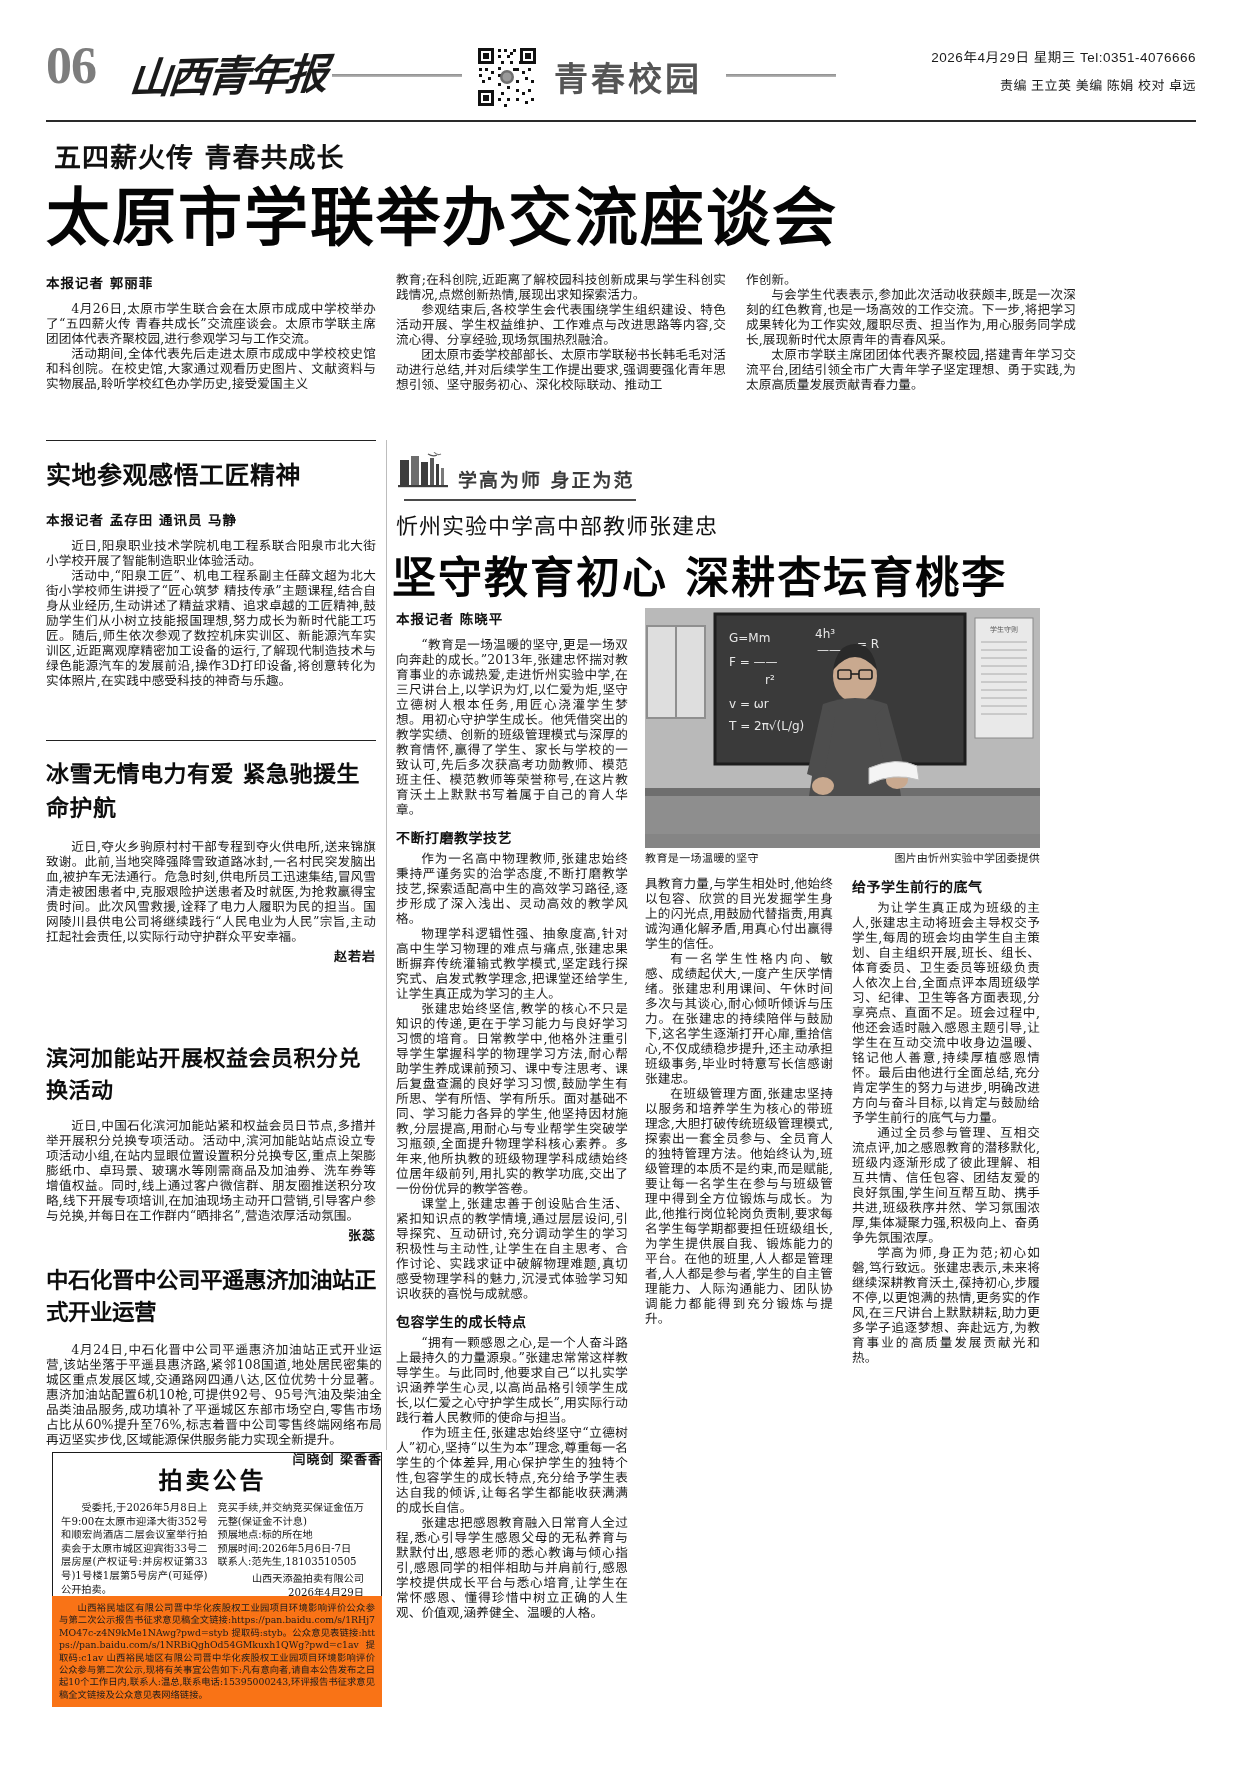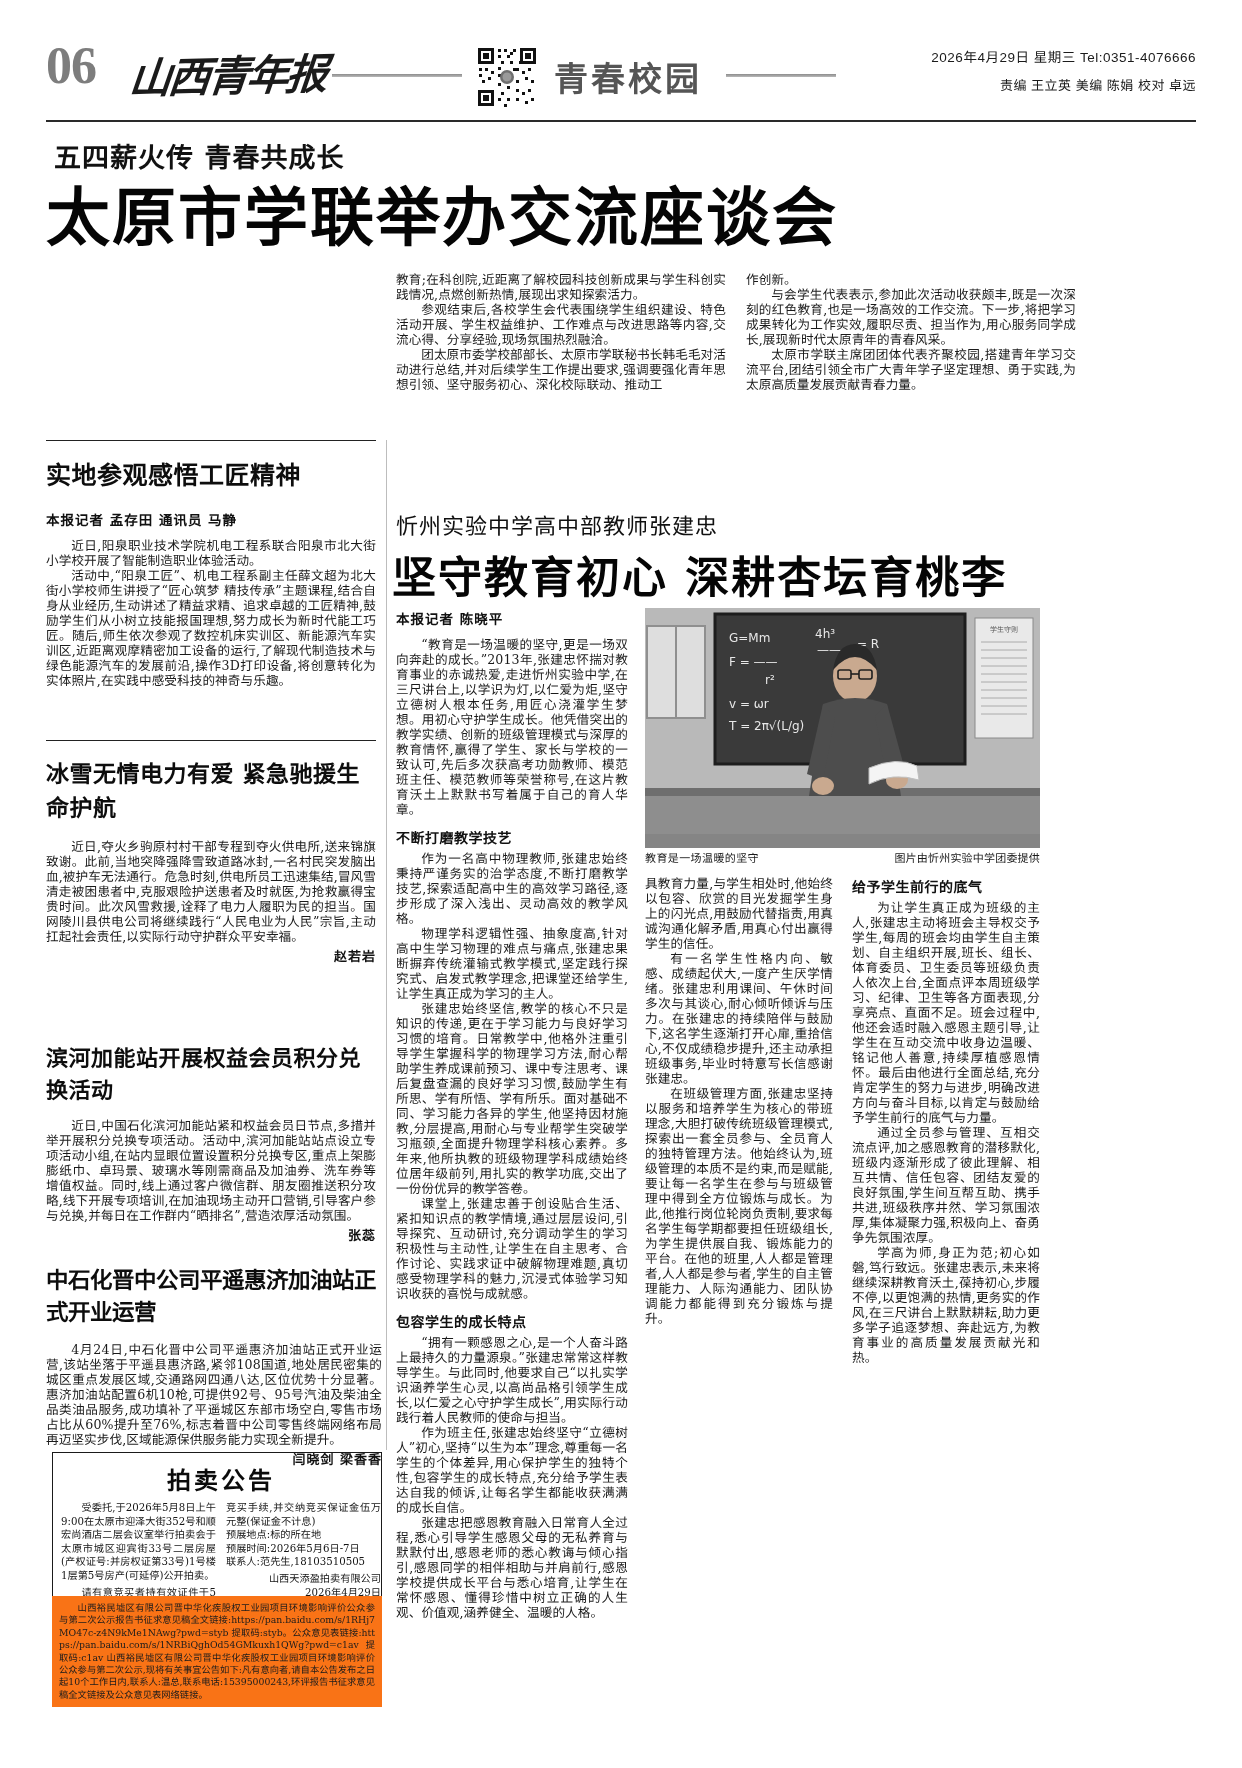--- a/index.html
+++ b/index.html
@@ -146,21 +146,21 @@
     position:absolute;left:645px;top:848px;width:395px;height:18px;
     display:flex;justify-content:space-between;align-items:center;
     font-family:"DejaVu Sans",sans-serif;font-size:11px;color:#1a1a1a;
   }
   .cap-left{letter-spacing:.4px;}
   .cap-right{letter-spacing:.2px;}
 
   
   .auction{
     position:absolute;left:52px;top:1452px;width:330px;
-    border:1.6px solid #1a1a1a;padding:6px 0 8px 8px;box-sizing:border-box;
+    border:1.6px solid #1a1a1a;padding:6px 17px 8px 8px;box-sizing:border-box;
   }
   .auction-title{
     text-align:center;font-family:"DejaVu Serif",serif;
     font-size:24px;font-weight:700;letter-spacing:3px;color:#0b0b0b;
     margin:2px 0 5px 0;
   }
   .auction-cols{display:flex;gap:10px;}
   .auction-cols > div{flex:1;}
   .auction p{
     margin:0;font-family:"DejaVu Serif",serif;
@@ -259,20 +259,25 @@
       <div class="mh-credits">责编 王立英  美编 陈娟  校对 卓远</div>
     </div>
     <div class="mh-botline"></div>
   </div>
 
   <div class="lead">
     <div class="lead-kicker">五四薪火传  青春共成长</div>
     <div class="lead-title">太原市学联举办交流座谈会</div>
   </div>
 
+  <div class="col" style="left:46px;top:272px;width:330px;">
+    <div class="byline">本报记者  郭丽菲</div>
+    <p class="body">4月26日,太原市学生联合会在太原市成成中学校举办了“五四薪火传 青春共成长”交流座谈会。太原市学联主席团团体代表齐聚校园,进行参观学习与工作交流。</p>
+    <p class="body">活动期间,全体代表先后走进太原市成成中学校校史馆和科创院。在校史馆,大家通过观看历史图片、文献资料与实物展品,聆听学校红色办学历史,接受爱国主义</p>
+  </div>
 
   <div class="col" style="left:396px;top:272px;width:330px;">
     <p class="body noind">教育;在科创院,近距离了解校园科技创新成果与学生科创实践情况,点燃创新热情,展现出求知探索活力。</p>
     <p class="body">参观结束后,各校学生会代表围绕学生组织建设、特色活动开展、学生权益维护、工作难点与改进思路等内容,交流心得、分享经验,现场氛围热烈融洽。</p>
     <p class="body">团太原市委学校部部长、太原市学联秘书长韩毛毛对活动进行总结,并对后续学生工作提出要求,强调要强化青年思想引领、坚守服务初心、深化校际联动、推动工</p>
   </div>
 
   <div class="col" style="left:746px;top:272px;width:330px;">
     <p class="body noind">作创新。</p>
     <p class="body">与会学生代表表示,参加此次活动收获颇丰,既是一次深刻的红色教育,也是一场高效的工作交流。下一步,将把学习成果转化为工作实效,履职尽责、担当作为,用心服务同学成长,展现新时代太原青年的青春风采。</p>
@@ -321,20 +326,41 @@
         <p class="r" style="margin-top:3px;">山西天添盈拍卖有限公司</p>
         <p class="r">2026年4月29日</p>
       </div>
     </div>
   </div>
 
   <div class="greybox">
     <p class="ind">山西裕民墟区有限公司晋中华化疾股权工业园项目环境影响评价公众参与第二次公示报告书征求意见稿全文链接:https://pan.baidu.com/s/1RHj7MO47c-z4N9kMe1NAwg?pwd=styb 提取码:styb。公众意见表链接:https://pan.baidu.com/s/1NRBiQghOd54GMkuxh1QWg?pwd=c1av 提取码:c1av  山西裕民墟区有限公司晋中华化疾股权工业园项目环境影响评价公众参与第二次公示,现将有关事宜公告如下:凡有意向者,请自本公告发布之日起10个工作日内,联系人:温总,联系电话:15395000243,环评报告书征求意见稿全文链接及公众意见表网络链接。</p>
   </div>
 
+  <div class="banner">
+    <div class="banner-inner">
+      <span>
+        <svg width="50" height="38" viewBox="0 0 50 38">
+          <g fill="#3d3d3d">
+            <rect x="2" y="8" width="9" height="25"></rect>
+            <rect x="13" y="4" width="8" height="29" fill="#6d6d6d"></rect>
+            <rect x="23" y="10" width="7" height="23"></rect>
+            <rect x="32" y="6" width="4" height="27" fill="#5a5a5a"></rect>
+            <rect x="38" y="12" width="3" height="21"></rect>
+            <rect x="43" y="16" width="3" height="17" fill="#7a7a7a"></rect>
+            <rect x="0" y="33" width="50" height="2.2"></rect>
+          </g>
+          <path d="M30 2 q5 3 9 1" stroke="#555" stroke-width="1.3" fill="none"></path>
+          <path d="M36 0 q3 4 7 2" stroke="#777" stroke-width="1.1" fill="none"></path>
+        </svg>
+      </span>
+      <span class="banner-text">学高为师  身正为范</span>
+    </div>
+    <div class="banner-rule"></div>
+  </div>
 
   <div class="feat-kicker">忻州实验中学高中部教师张建忠</div>
   <div class="feat-title">坚守教育初心  深耕杏坛育桃李</div>
 
   <div class="photo">
     <svg width="395" height="240" viewBox="0 0 395 240">
       <rect width="395" height="240" fill="#b9b9b9"></rect>
 
       <rect x="70" y="6" width="250" height="150" fill="#3a3a3a"></rect>
       <rect x="70" y="6" width="250" height="150" fill="none" stroke="#1d1d1d" stroke-width="3"></rect>

